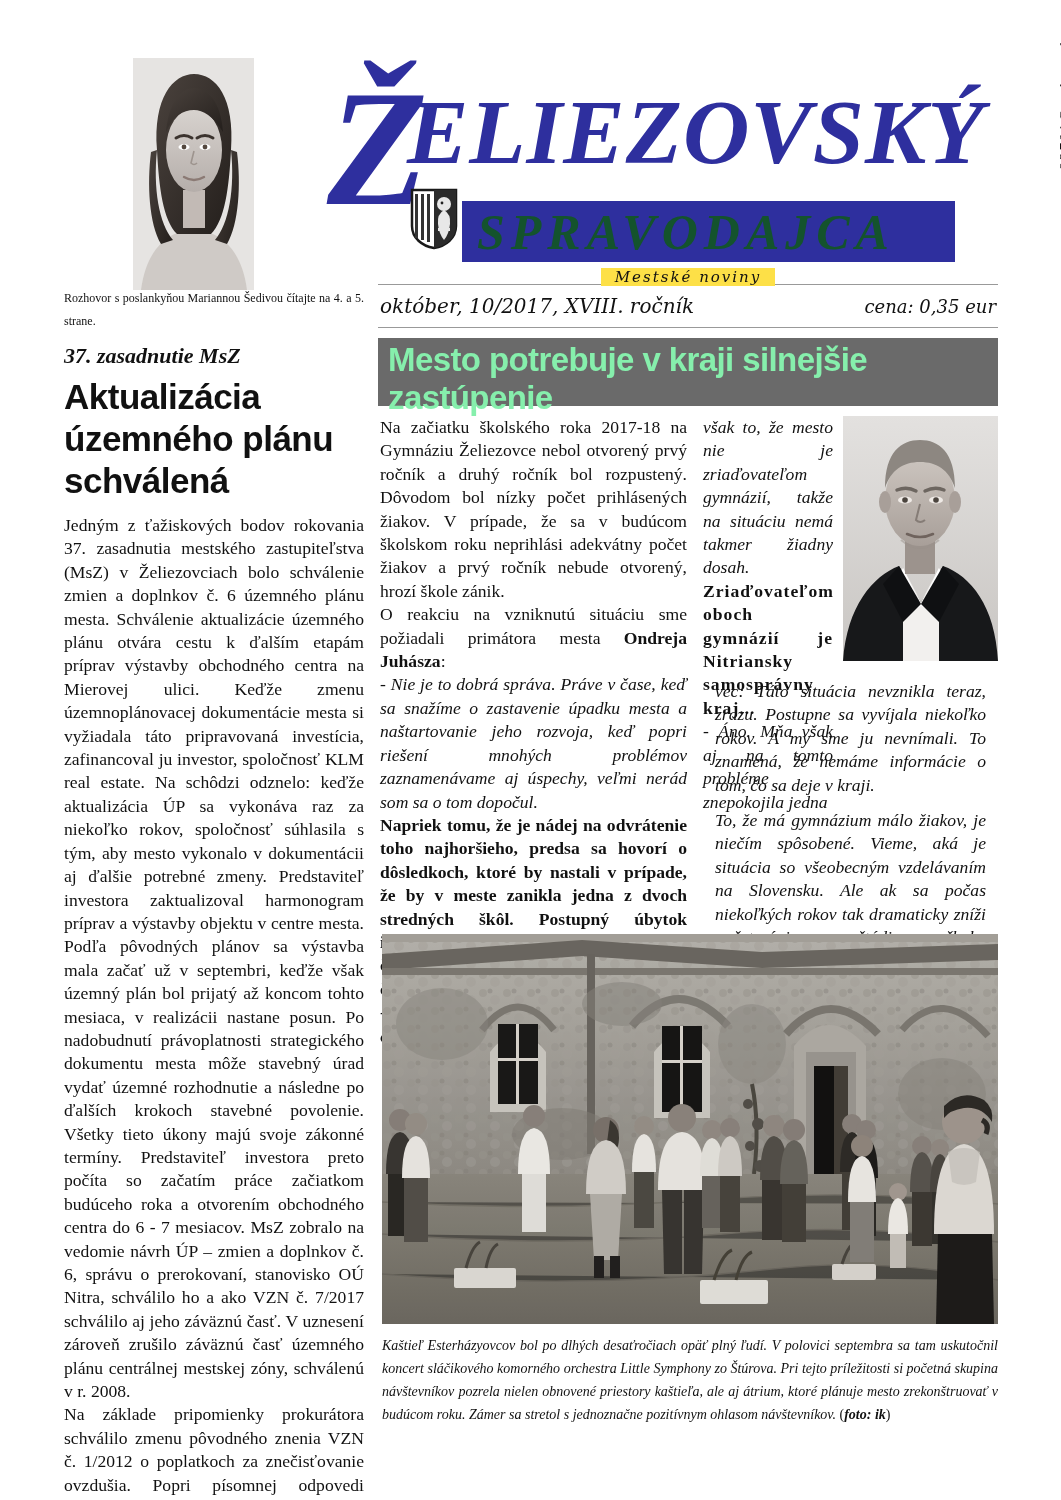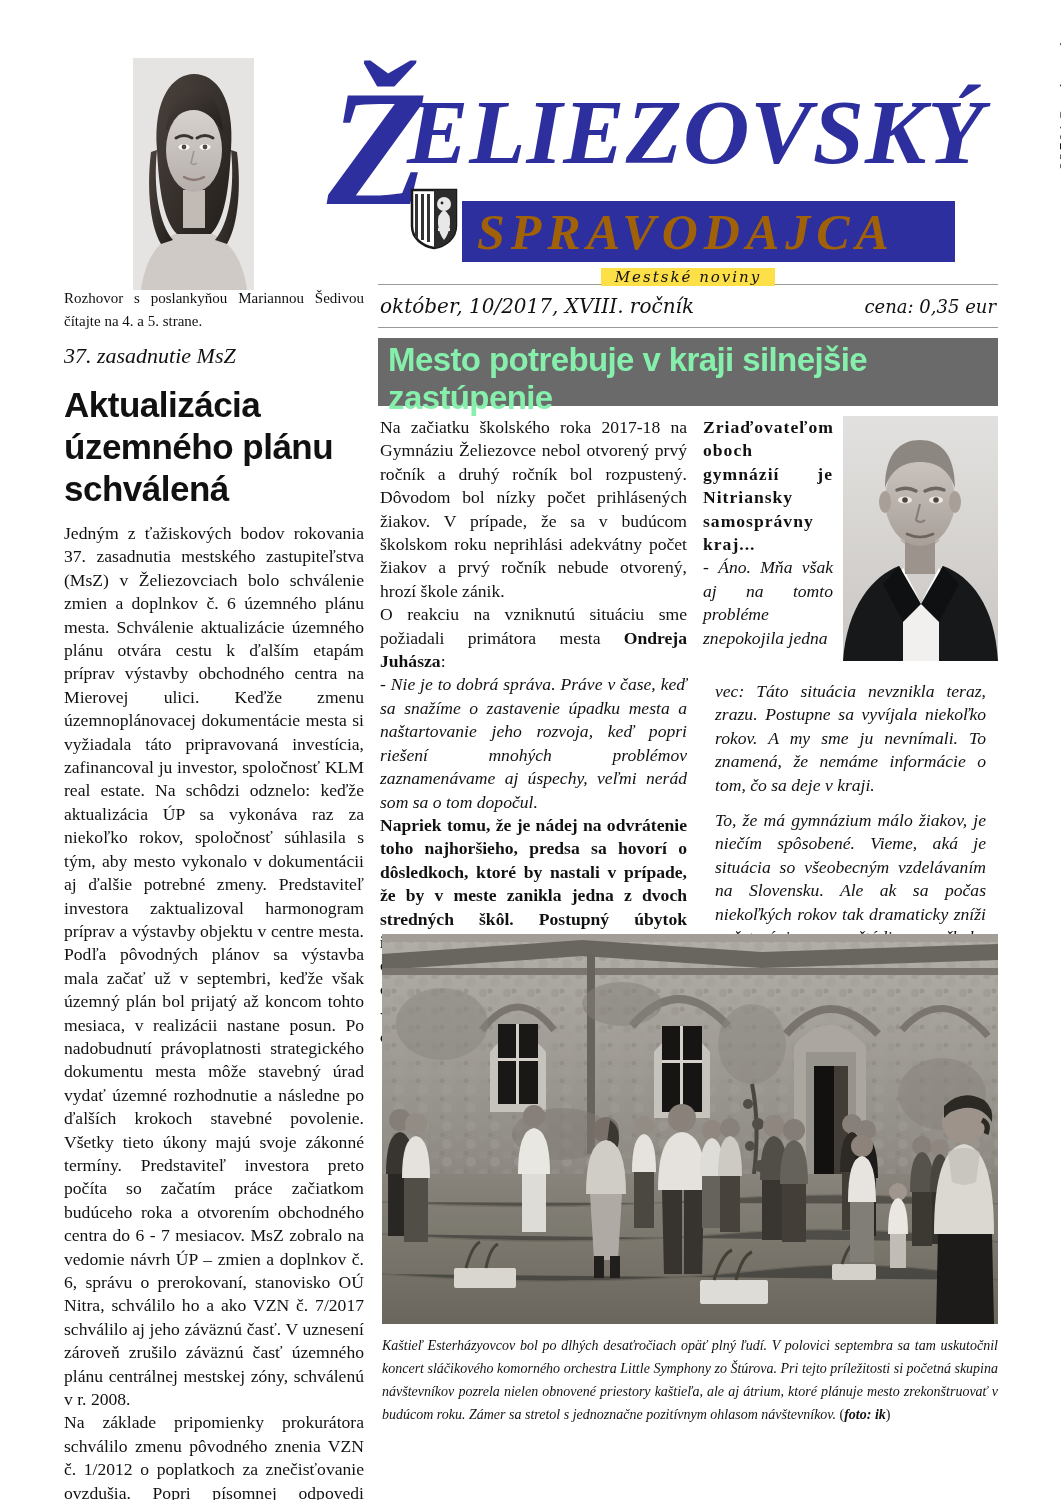--- a/index.html
+++ b/index.html
@@ -47,40 +47,40 @@
   .logo-bar {
     position: absolute; left: 207px; top: 153px;
     width: 493px; height: 61px;
     background: #2e2f9e;
   }
   .logo-word2 {
     position: absolute; left: 222px; top: 158px;
     font-family: "Liberation Serif", serif;
     font-style: italic; font-weight: bold;
     font-size: 50px; line-height: 52px;
-    color: #a16207;
+    color: #14532d;
     letter-spacing: 6px;
   }
   .crest {
     position: absolute; left: 155px; top: 140px;
     width: 48px; height: 62px;
   }
   .email-vert {
     position: absolute; right: 4px; top: 38px;
     transform: rotate(-90deg); transform-origin: right top;
     font-family: "Liberation Serif", serif;
     font-style: italic; font-size: 15px;
     letter-spacing: 2px; white-space: nowrap;
     color: #111;
   }
 
   
   .teaser {
     position: absolute; left: 64px; top: 287px; width: 300px;
-    font-size: 15px; line-height: 23px;
+    font-size: 12px; line-height: 23px;
     text-align: justify;
   }
 
   
   .dateline {
     position: absolute; left: 378px; top: 272px; width: 620px;
     height: 56px;
   }
   .dateline .rule {
     position: absolute; left: 0; top: 12px; width: 620px;
@@ -106,22 +106,22 @@
   .dl-right {
     position: absolute; right: 2px; top: 24px;
     font-size: 18px;
   }
 
   
   .left-col {
     position: absolute; left: 64px; top: 342px; width: 300px;
   }
   .kicker {
-    font-style: italic; font-weight: normal;
-    font-size: 22px; line-height: 28px; margin-bottom: 14px;
+    font-style: italic; font-weight: bold;
+    font-size: 22px; line-height: 28px; margin-bottom: 6px;
   }
   .head-left {
     font-family: "Liberation Sans", sans-serif;
     font-weight: bold; font-size: 35px; line-height: 42px;
     letter-spacing: -0.5px; margin: 0 0 12px 0;
   }
   .body-text {
     font-size: 17.6px; line-height: 23.4px;
     text-align: justify;
   }
@@ -293,20 +293,21 @@
 
   <div class="mid-col">
     <p>Na začiatku školského roka 2017-18 na Gymnáziu Želiezovce nebol otvorený prvý ročník a druhý ročník bol rozpustený. Dôvodom bol nízky počet prihlásených žiakov. V prípade, že sa v budúcom školskom roku neprihlási adekvátny počet žiakov a prvý ročník nebude otvorený, hrozí škole zánik.</p>
     <p><span>O reakciu na vzniknutú situáciu sme požiadali primátora mesta </span><span class="bd">Ondreja Juhásza</span><span>:</span></p>
     <p class="it">- Nie je to dobrá správa. Práve v čase, keď sa snažíme o zastavenie úpadku mesta a naštartovanie jeho rozvoja, keď popri riešení mnohých problémov zaznamenávame aj úspechy, veľmi nerád som sa o tom dopočul.</p>
     <p class="bd">Napriek tomu, že je nádej na odvrátenie toho najhoršieho, predsa sa hovorí o dôsledkoch, ktoré by nastali v prípade, že by v meste zanikla jedna z dvoch stredných škôl. Postupný úbytok inteligencie - stredoškolských učiteľov, časť mládeže by v meste trávila menej času, čo by postihlo služby...</p>
     <p class="it">- Tých dôsledkov by sa postupne vynorilo omnoho viac. Najväčším problémom je</p>
   </div>
 
   <div class="right-col-top">
+    <p class="it">však to, že mesto nie je zriaďovateľom gymnázií, takže na situáciu nemá takmer žiadny dosah.</p>
     <p class="bdsp">Zriaďovateľom oboch gymnázií je Nitriansky samosprávny kraj...</p>
     <p class="it">- Áno. Mňa však aj na tomto probléme znepokojila jedna</p>
   </div>
 
   <div class="mayor-photo">
     <svg viewBox="0 0 155 245" preserveAspectRatio="xMidYMid slice">
       <defs>
         <linearGradient id="bgm" x1="0" y1="0" x2="0" y2="1">
           <stop offset="0%" stop-color="#e3e1df"></stop>
             <stop offset="100%" stop-color="#c9c6c3"></stop>

